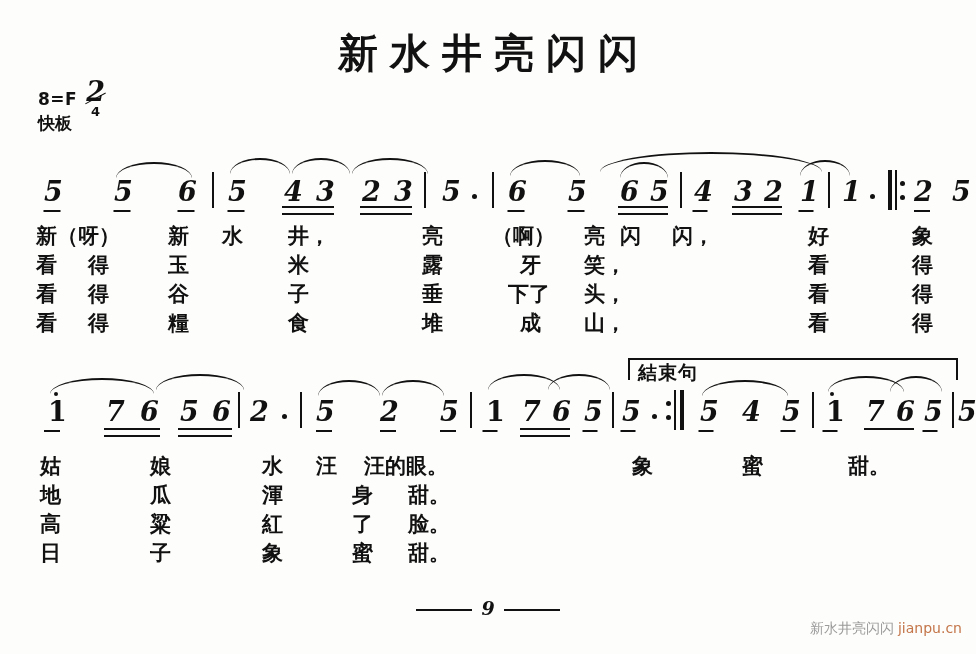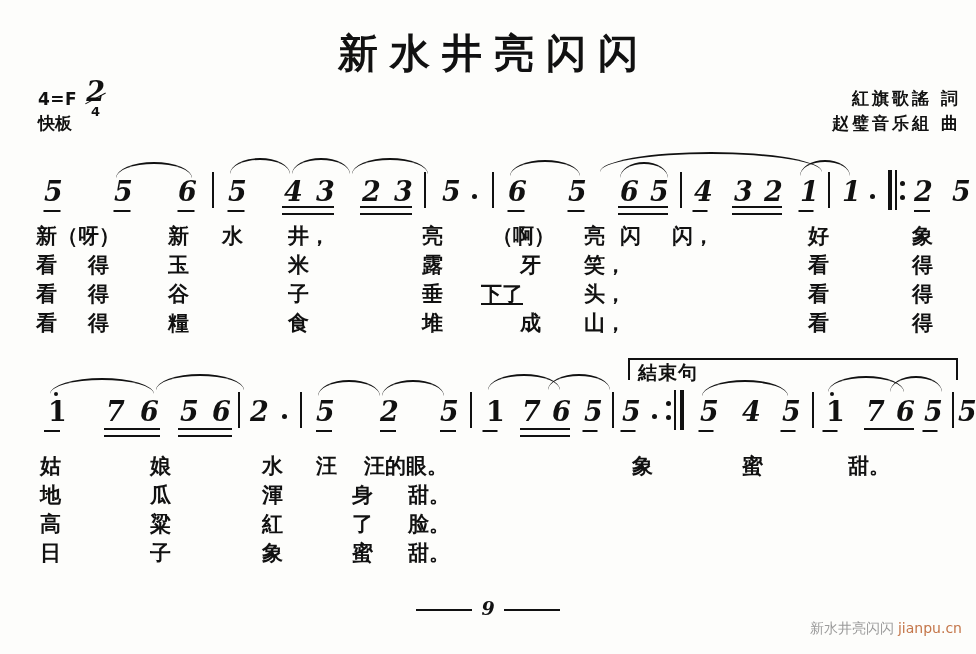--- a/index.html
+++ b/index.html
@@ -138,42 +138,32 @@
 </style>
 </head>
 <body>
 
 <div class="sheet">
 
   <div class="title">新水井亮闪闪</div>
 
   <div class="meta-left">
     <div class="row">
-      <span class="keysig">4=F</span>
+      <span class="keysig">8=F</span>
       <span class="frac">
         <span class="num">2</span>
         <span class="bar"></span>
         <span class="den">4</span>
       </span>
     </div>
     <div class="row">
       <span>快板</span>
     </div>
   </div>
 
-  <div class="meta-right">
-    <div class="row">
-      <span class="who">紅旗歌謠</span>
-      <span class="role">詞</span>
-    </div>
-    <div class="row">
-      <span class="who">赵璧音乐組</span>
-      <span class="role">曲</span>
-    </div>
-  </div>
 
   <div class="system sys1">
     <div class="noteline">
 
       <span class="g num" style="left:44px;top:28px;">5</span>
       <span class="g dot-low" style="left:52px;top:60px;width:17px;"></span>
 
       <span class="g num" style="left:114px;top:28px;">5</span>
       <span class="g dot-low" style="left:122px;top:60px;width:17px;"></span>
 
@@ -280,21 +270,21 @@
       <span class="ly" style="left:584px;">笑，</span>
       <span class="ly" style="left:808px;">看</span>
       <span class="ly" style="left:912px;">得</span>
     </div>
     <div class="lyric-row">
       <span class="ly" style="left:36px;">看</span>
       <span class="ly" style="left:88px;">得</span>
       <span class="ly" style="left:168px;">谷</span>
       <span class="ly" style="left:288px;">子</span>
       <span class="ly" style="left:422px;">垂</span>
-      <span class="ly" style="left:481px;text-decoration:underline;">下了</span>
+      <span class="ly" style="left:508px;">下了</span>
       <span class="ly" style="left:584px;">头，</span>
       <span class="ly" style="left:808px;">看</span>
       <span class="ly" style="left:912px;">得</span>
     </div>
     <div class="lyric-row">
       <span class="ly" style="left:36px;">看</span>
       <span class="ly" style="left:88px;">得</span>
       <span class="ly" style="left:168px;">糧</span>
       <span class="ly" style="left:288px;">食</span>
       <span class="ly" style="left:422px;">堆</span>

